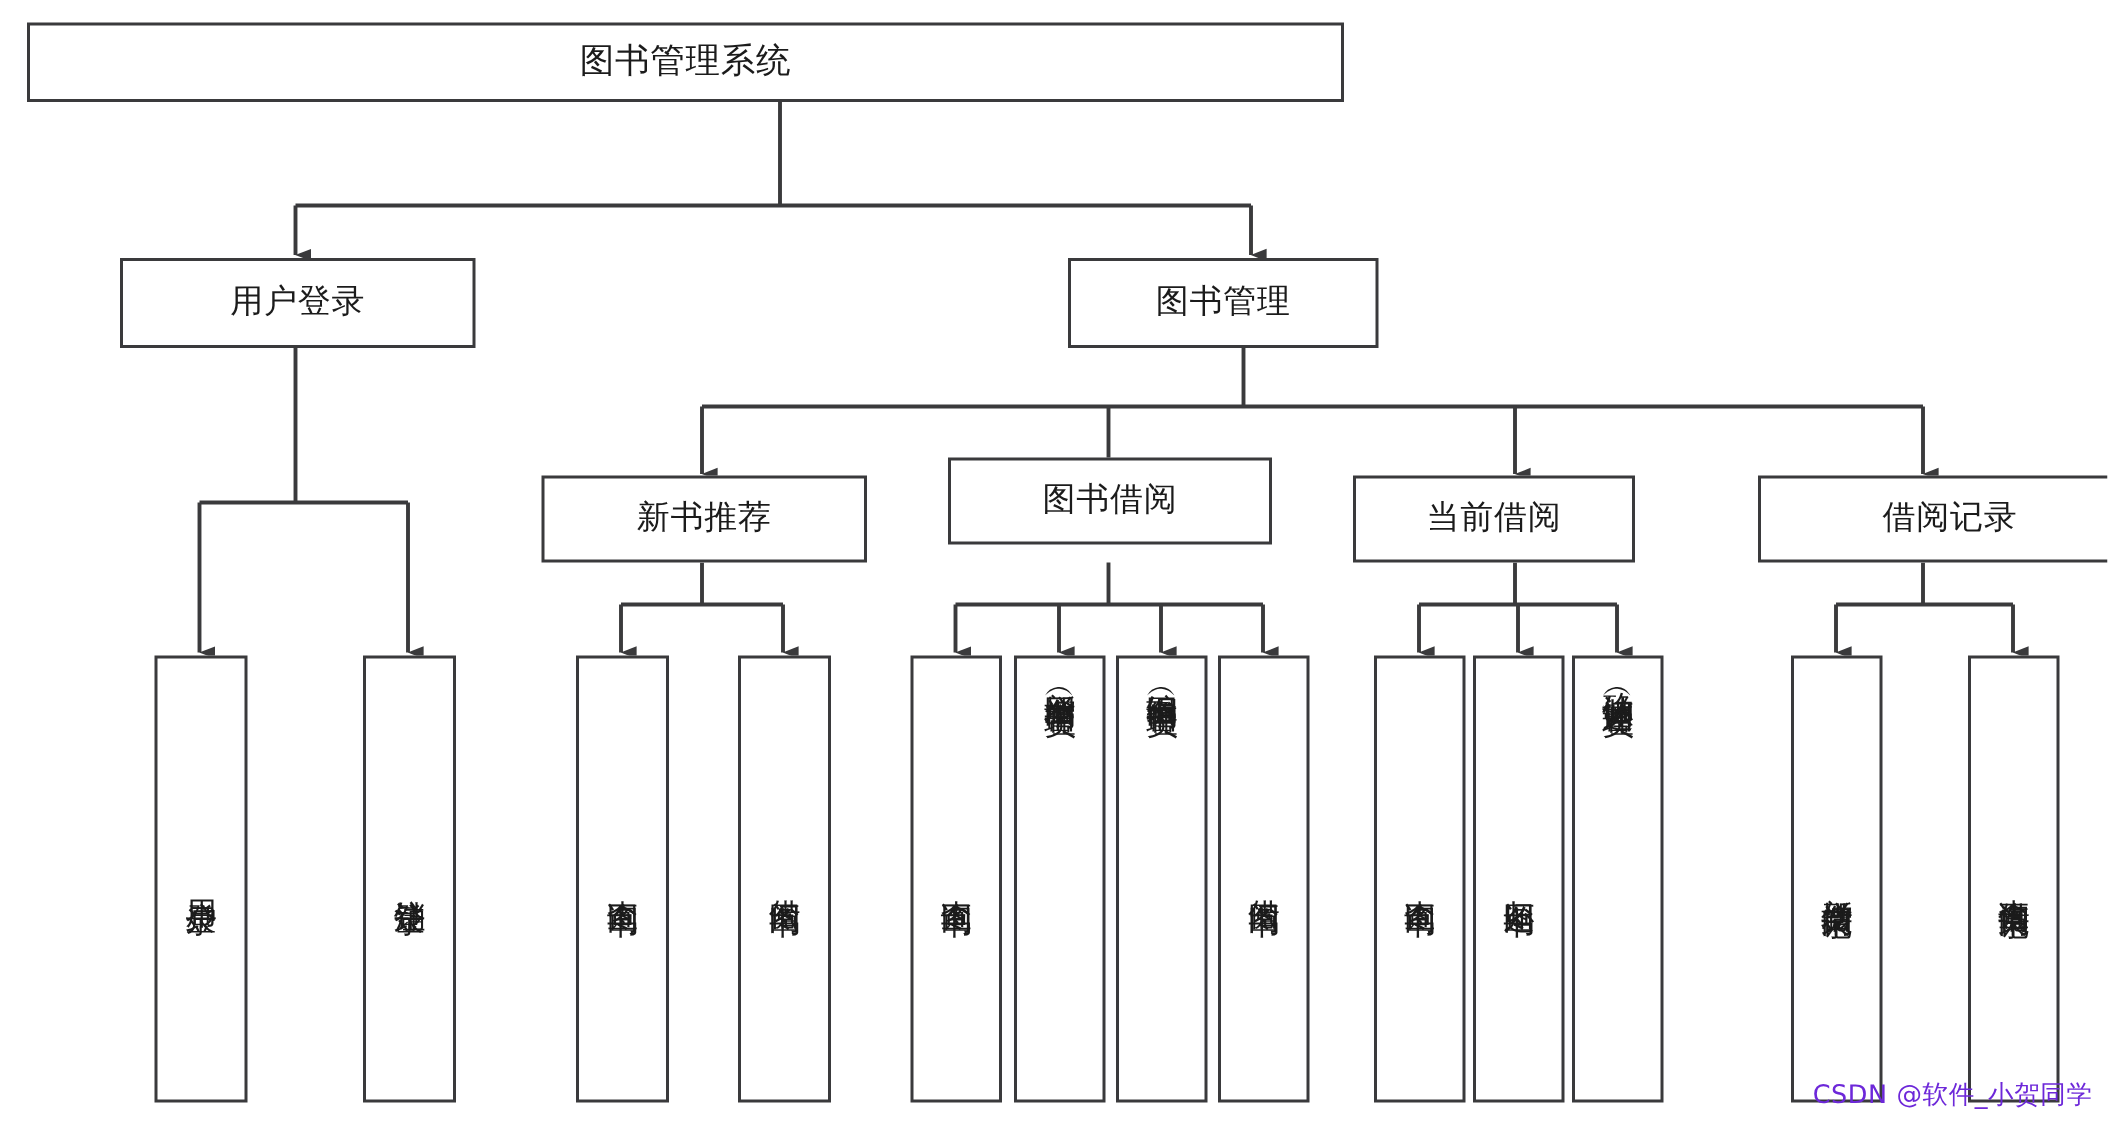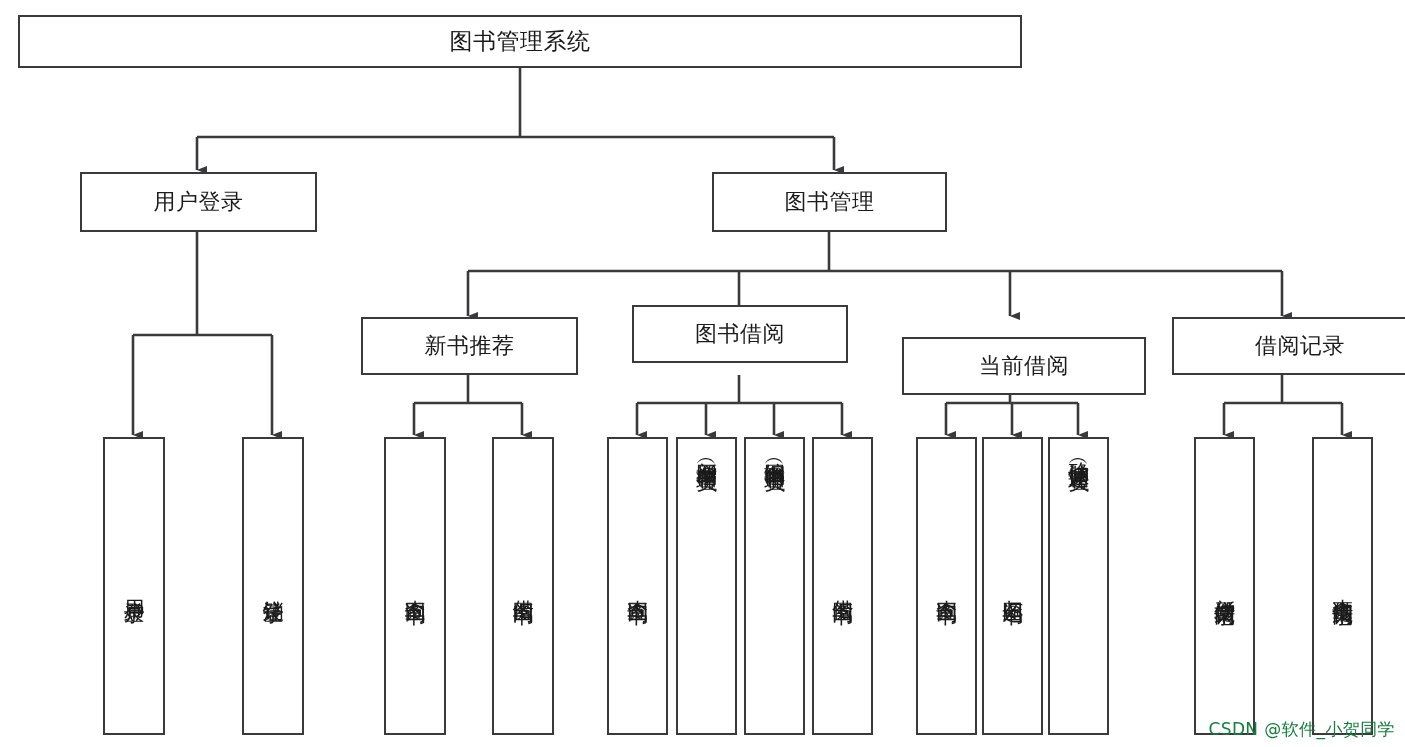--- a/index.html
+++ b/index.html
@@ -62,21 +62,21 @@
   }
   .node.vertical.centered {
     align-items: center;
     padding-top: 0;
   }
   #watermark {
     position: absolute;
     right: 10px;
     bottom: 6px;
     font-size: 17px;
-    color: #15803d;
+    color: #6d28d9;
     letter-spacing: 0.4px;
     white-space: nowrap;
     pointer-events: none;
   }
 </style>
 </head>
 <body>
 
 <div id="diagram-root">
 
@@ -135,41 +135,41 @@
     </g>
 
     <g stroke="#3a3a3c" stroke-width="2.6" fill="none">
       <path d="M1282,375 L1282,403"></path>
       <path d="M1224,403 L1342,403"></path>
       <path d="M1224,403 L1224,435" marker-end="url(#arrowhead)"></path>
       <path d="M1342,403 L1342,435" marker-end="url(#arrowhead)"></path>
     </g>
   </svg>
 
-  <div class="node horizontal root" style="left:18px; top:15px; width:1004px; height:53px;">
+  <div class="node horizontal root" style="left:18px; top:15px; width:878px; height:53px;">
     <span class="node-label">图书管理系统</span>
   </div>
 
   <div class="node horizontal" style="left:80px; top:172px; width:237px; height:60px;">
     <span class="node-label">用户登录</span>
   </div>
 
-  <div class="node horizontal" style="left:712px; top:172px; width:235px; height:60px;">
+  <div class="node horizontal" style="left:712px; top:172px; width:207px; height:60px;">
     <span class="node-label">图书管理</span>
   </div>
 
   <div class="node horizontal" style="left:361px; top:317px; width:217px; height:58px;">
     <span class="node-label">新书推荐</span>
   </div>
 
   <div class="node horizontal" style="left:632px; top:305px; width:216px; height:58px;">
     <span class="node-label">图书借阅</span>
   </div>
 
-  <div class="node horizontal" style="left:902px; top:317px; width:244px; height:58px;margin-top:20px;">
+  <div class="node horizontal" style="left:902px; top:317px; width:188px; height:58px;">
     <span class="node-label">当前借阅</span>
   </div>
 
   <div class="node horizontal" style="left:1172px; top:317px; width:256px; height:58px;">
     <span class="node-label">借阅记录</span>
   </div>
 
   <div class="node vertical centered" style="left:103px; top:437px; width:62px; height:298px;">
     <span class="node-label">用户登录</span>
   </div>

